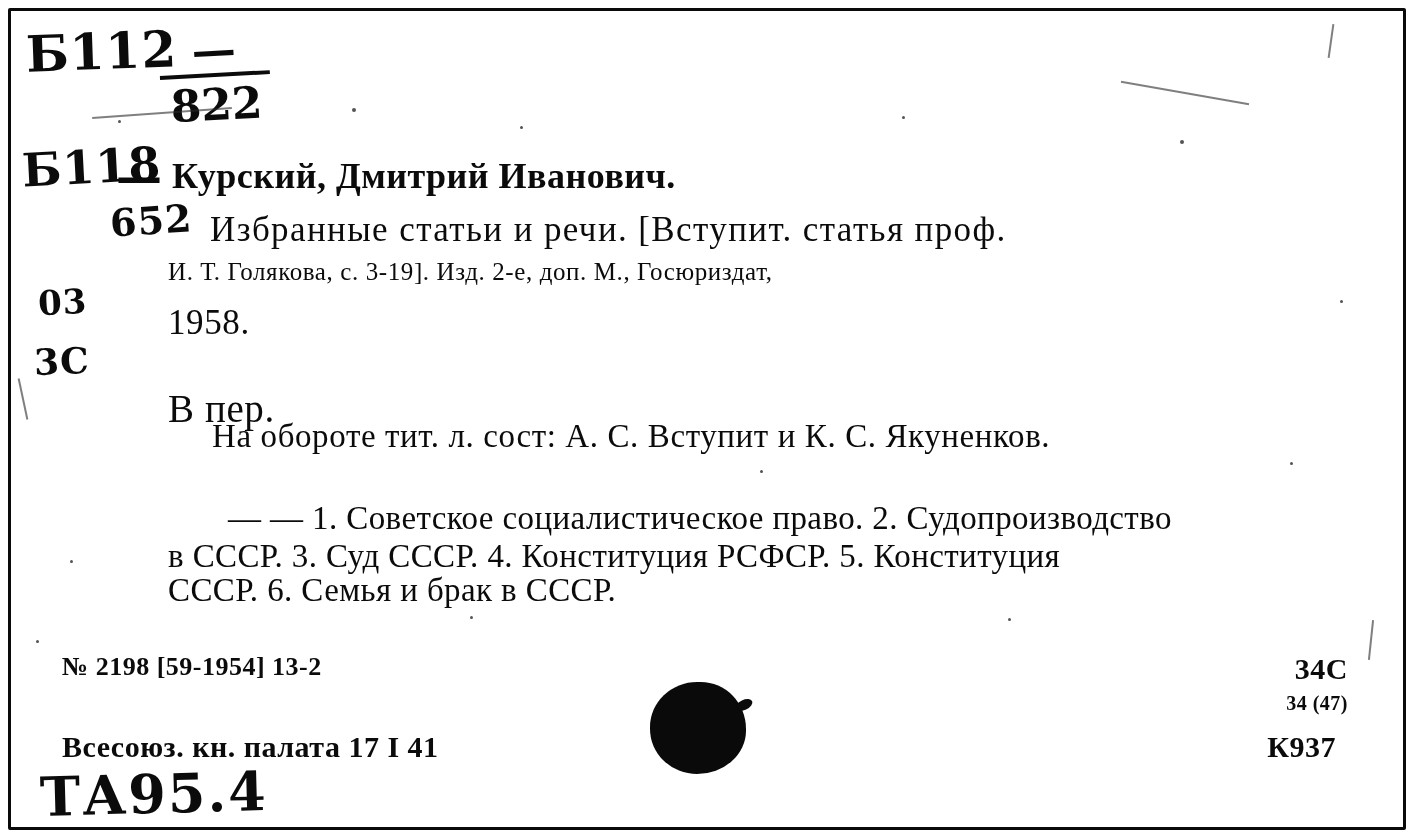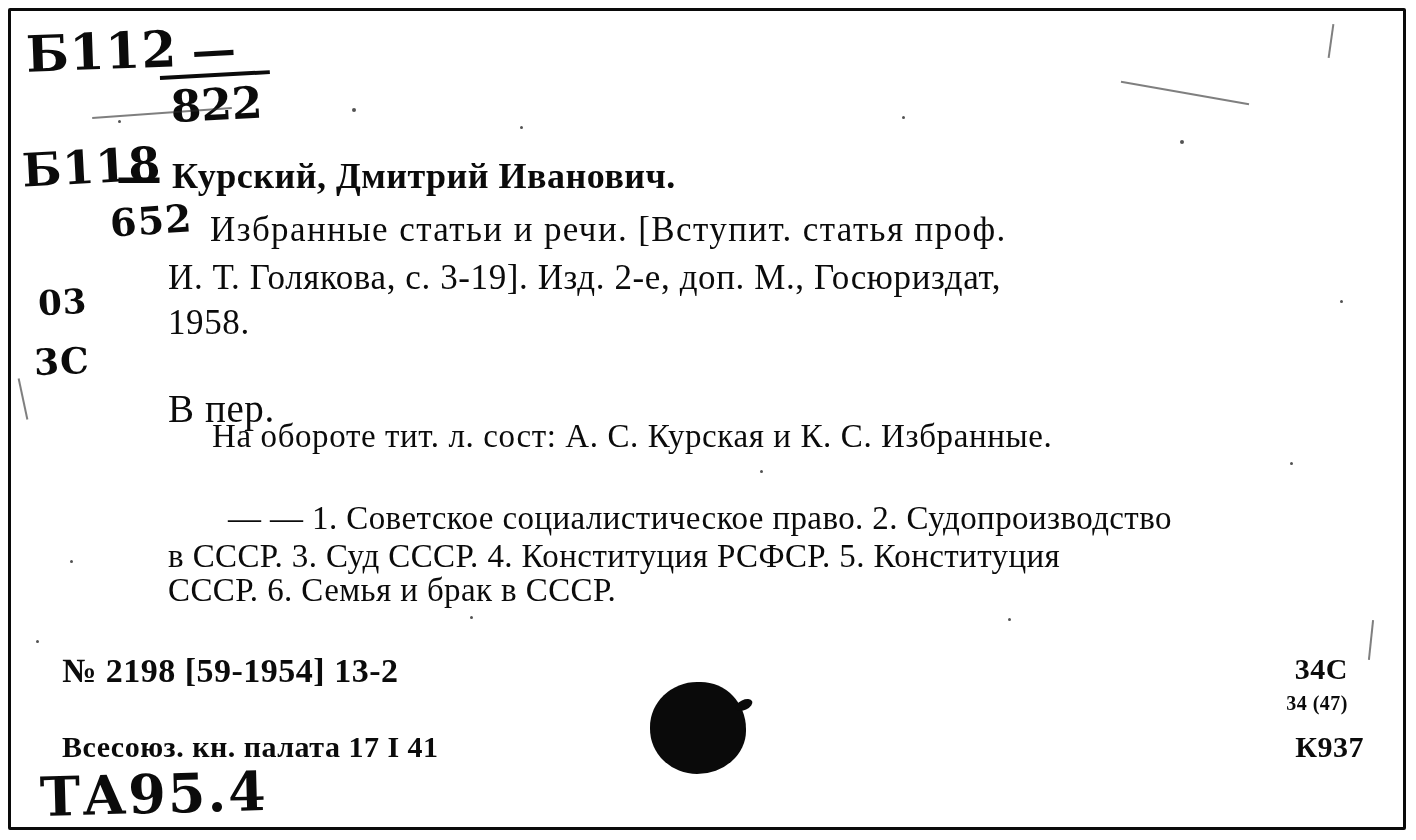--- a/index.html
+++ b/index.html
@@ -121,21 +121,21 @@
   }
   #title1 {
     left: 210px;
     top: 210px;
     font-size: 35px;
     letter-spacing: 1.4px;
   }
   #title2 {
     left: 168px;
     top: 258px;
-    font-size: 35px;
+    font-size: 25px;
     letter-spacing: 0.6px;
   }
   #title3 {
     left: 168px;
     top: 303px;
     font-size: 35px;
     letter-spacing: 0.6px;
     text-align: center;
   }
   #collation {
@@ -171,21 +171,21 @@
   #subj3 {
     left: 168px;
     top: 572px;
     font-size: 33px;
     letter-spacing: 0.4px;
   }
   
   #foot1 {
     left: 62px;
     top: 652px;
-    font-size: 34px;
+    font-size: 26px;
     font-weight: bold;
     letter-spacing: 0.5px;
   }
   #foot2 {
     left: 62px;
     top: 692px;
     font-size: 30px;
     font-weight: bold;
     letter-spacing: 0.5px;
   }
@@ -204,21 +204,21 @@
     letter-spacing: 0.5px;
   }
   #cls2 {
     right: 68px;
     top: 692px;
     font-size: 20px;
     font-weight: bold;
     letter-spacing: 0.5px;
   }
   #cls3 {
-    right: 52px;
+    right: 80px;
     top: 730px;
     font-size: 30px;
     font-weight: bold;
     letter-spacing: 0.5px;
   }
   
   #blot {
     position: absolute;
     left: 650px;
     top: 682px;
@@ -269,21 +269,21 @@
   <div class="hand" id="hw-03">03</div>
   <div class="hand" id="hw-3c">3С</div>
   <div class="hand" id="hw-bottom">ТА95.4</div>
 
   <div id="body-text">
     <div class="line" id="author">Курский, Дмитрий Иванович.</div>
     <div class="line" id="title1">Избранные статьи и речи.   [Вступит.  статья   проф.</div>
     <div class="line" id="title2">И. Т. Голякова, с. 3-19]. Изд. 2-е, доп.     М., Госюриздат,</div>
     <div class="line" id="title3">1958.</div>
     <div class="line" id="binding">В пер.</div>
-    <div class="line" id="note">На обороте тит. л. сост: А. С. Курская и К. С. Избранные.</div>
+    <div class="line" id="note">На обороте тит. л. сост: А. С. Вступит и К. С. Якуненков.</div>
     <div class="line" id="subj1">— — 1. Советское социалистическое право. 2. Судопроизводство</div>
     <div class="line" id="subj2">в СССР. 3. Суд СССР. 4. Конституция РСФСР. 5. Конституция</div>
     <div class="line" id="subj3">СССР. 6. Семья и брак в СССР.</div>
 
     <div class="line" id="foot1">№ 2198 [59-1954] 13-2</div>
     <div class="line" id="foot3">Всесоюз. кн. палата 17 I 41</div>
 
     <div class="line" id="cls1">34С</div>
     <div class="line" id="cls2">34 (47)</div>
     <div class="line" id="cls3">К937</div>

